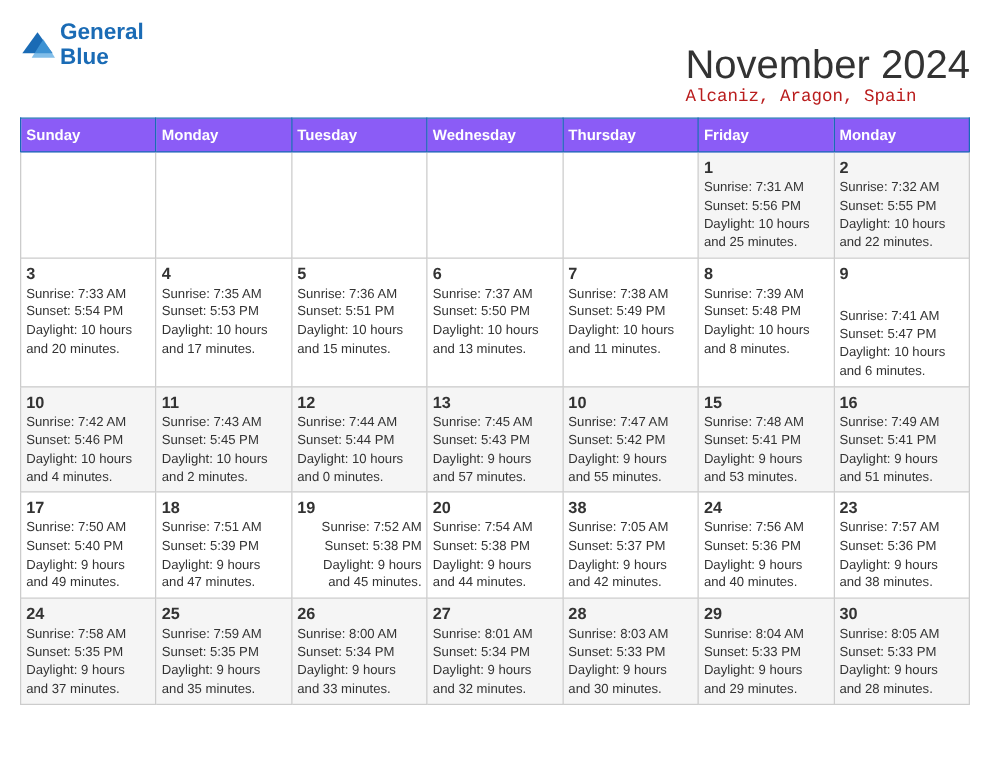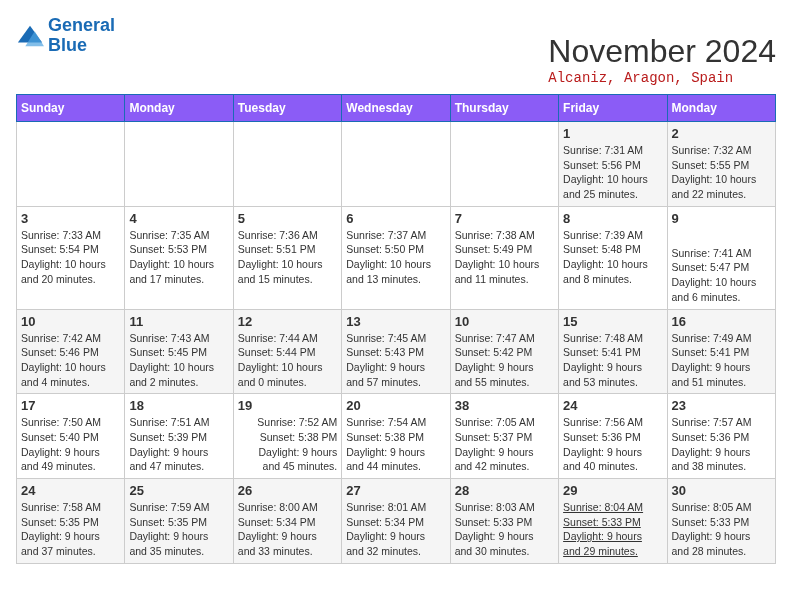--- a/index.html
+++ b/index.html
@@ -331,21 +331,21 @@
         </td>
         <td>
           <span class="day-num">28</span>
           <div class="day-info" style="white-space: pre-line;">Sunrise: 8:03 AM
 Sunset: 5:33 PM
 Daylight: 9 hours
 and 30 minutes.</div>
         </td>
         <td>
           <span class="day-num">29</span>
-          <div class="day-info" style="white-space: pre-line; text-decoration: underline;">Sunrise: 8:04 AM
+          <div class="day-info" style="white-space: pre-line;">Sunrise: 8:04 AM
 Sunset: 5:33 PM
 Daylight: 9 hours
 and 29 minutes.</div>
         </td>
         <td>
           <span class="day-num">30</span>
           <div class="day-info" style="white-space: pre-line;">Sunrise: 8:05 AM
 Sunset: 5:33 PM
 Daylight: 9 hours
 and 28 minutes.</div>

